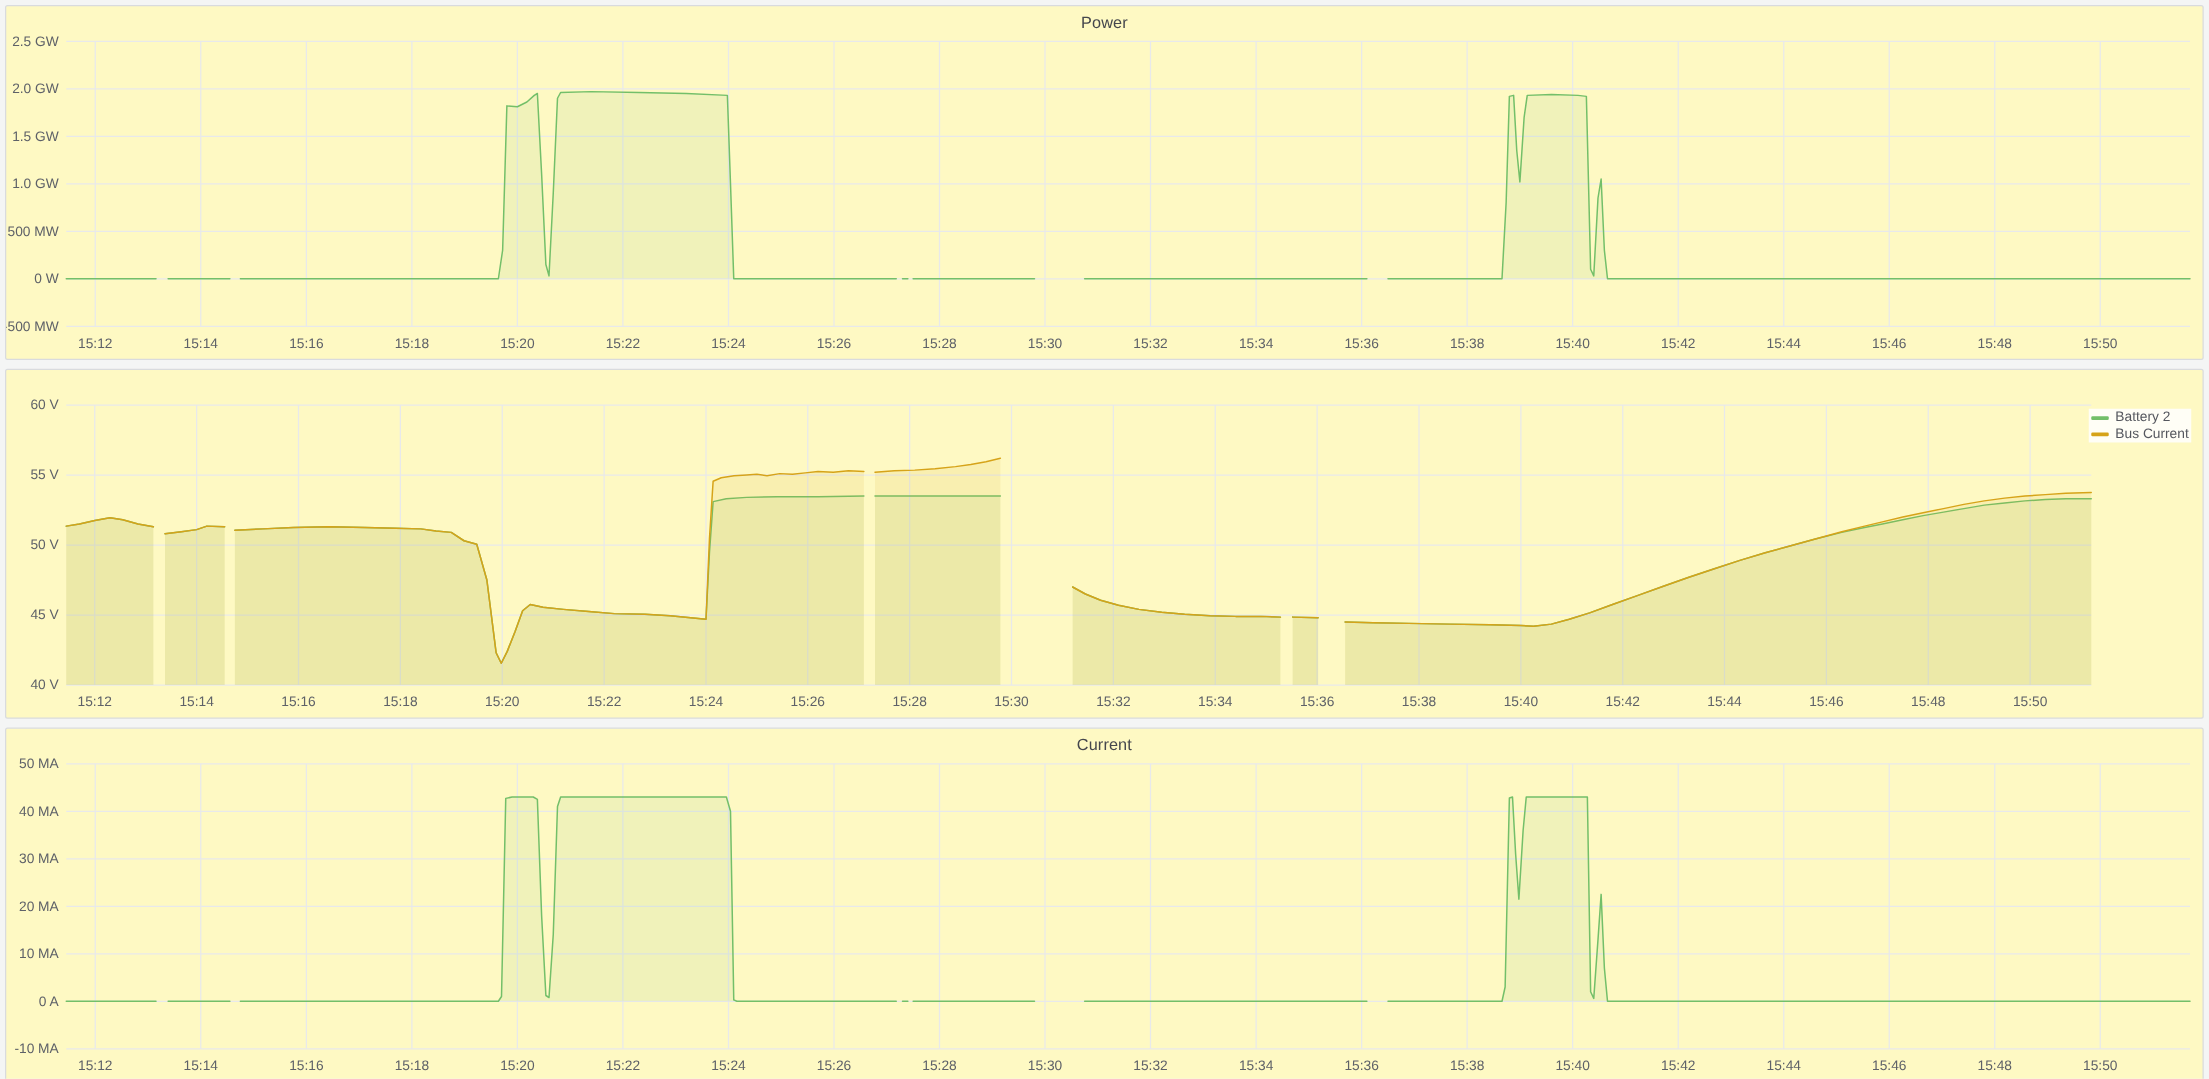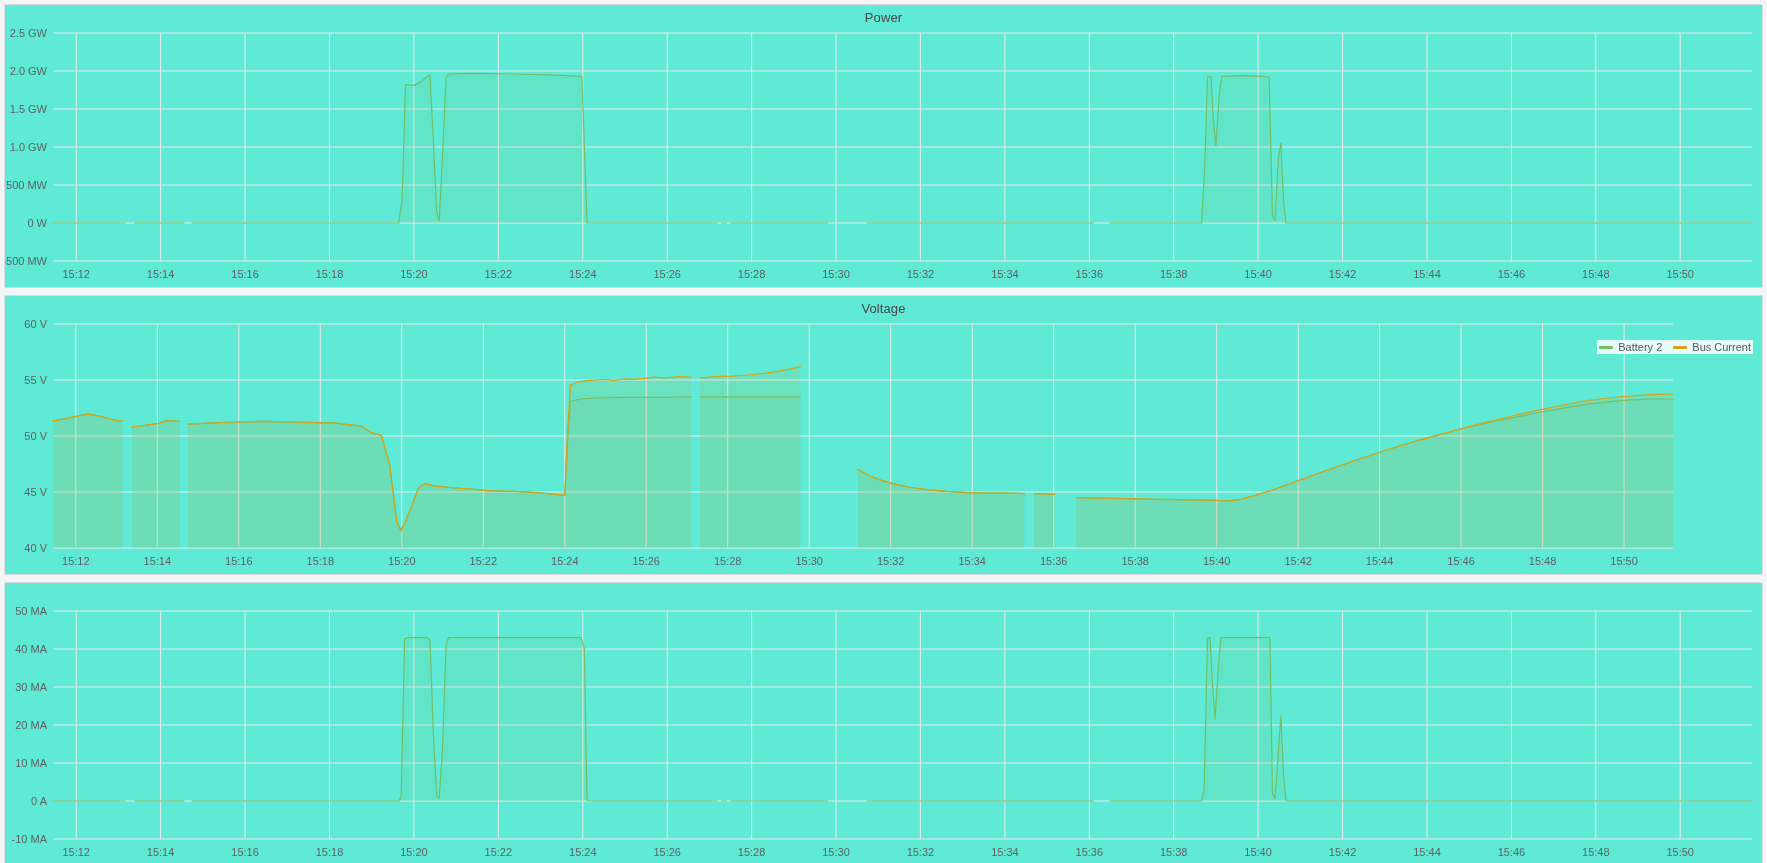--- a/index.html
+++ b/index.html
@@ -1,20 +1,20 @@
 <!DOCTYPE html>
 <html><head>
 <meta charset="utf-8">
 <style>
   html,body{margin:0;padding:0;background:#f4f5f5;font-family:"Liberation Sans",sans-serif;}
   .page{width:1767px;height:863px;box-sizing:border-box;padding:4px;display:flex;flex-direction:column;gap:7px;overflow:hidden;}
-  .panel{position:relative;background:#5eead4;border:1px solid #d9dbde;border-radius:2px;flex:0 0 auto;}
+  .panel{position:relative;background:#fef9c3;border:1px solid #d9dbde;border-radius:2px;flex:0 0 auto;}
   .panel-title{position:absolute;top:5px;left:0;right:0;text-align:center;font-size:13px;font-weight:500;color:#45474d;z-index:2;cursor:pointer;letter-spacing:.1px;}
   .plot{position:absolute;inset:0;width:100%;height:100%;display:block;}
-  .legend{position:absolute;top:44px;right:9px;display:flex;gap:11px;z-index:3;background:rgba(255,255,255,.85);padding:1px 2px;}
+  .legend{position:absolute;top:31px;right:9px;display:flex;flex-direction:column;gap:1px;z-index:3;background:rgba(255,255,255,.85);padding:1px 2px;}
   .legend-item{display:flex;align-items:center;gap:5px;font-size:11px;color:#55575e;cursor:pointer;white-space:nowrap;}
   .legend-swatch{width:14px;height:3px;border-radius:1px;flex:0 0 auto;}
   text.tick{font-size:11px;fill:#5e6168;font-family:"Liberation Sans",sans-serif;}
 </style>
 </head>
 <body>
 
 <div class="page">
 
   <div class="panel" style="height:282px">
@@ -85,21 +85,20 @@
         <path d="M725.5,218.0 L725.5,218.0 L822.6,218.0 L822.6,218.0 Z" fill="rgba(115,191,105,0.10)" stroke="none"></path>
         <path d="M725.5,218.0 L822.6,218.0" fill="none" stroke="#73bf69" stroke-width="1.2" stroke-linejoin="round" stroke-linecap="round"></path>
         <path d="M862.7,218.0 L862.7,218.0 L1088.5,218.0 L1088.5,218.0 Z" fill="rgba(115,191,105,0.10)" stroke="none"></path>
         <path d="M862.7,218.0 L1088.5,218.0" fill="none" stroke="#73bf69" stroke-width="1.2" stroke-linejoin="round" stroke-linecap="round"></path>
         <path d="M1105.4,218.0 L1105.4,218.0 L1196.6,218.0 L1199.9,157.2 L1202.5,72.1 L1205.9,71.3 L1208.4,115.4 L1210.9,140.5 L1214.3,88.8 L1216.8,71.3 L1236.2,70.6 L1257.4,71.3 L1264.1,72.1 L1267.5,210.4 L1270.0,215.7 L1273.4,153.4 L1275.9,138.2 L1278.5,195.2 L1281.0,218.0 L1747.0,218.0 L1747.0,218.0 Z" fill="rgba(115,191,105,0.10)" stroke="none"></path>
         <path d="M1105.4,218.0 L1196.6,218.0 L1199.9,157.2 L1202.5,72.1 L1205.9,71.3 L1208.4,115.4 L1210.9,140.5 L1214.3,88.8 L1216.8,71.3 L1236.2,70.6 L1257.4,71.3 L1264.1,72.1 L1267.5,210.4 L1270.0,215.7 L1273.4,153.4 L1275.9,138.2 L1278.5,195.2 L1281.0,218.0 L1747.0,218.0" fill="none" stroke="#73bf69" stroke-width="1.2" stroke-linejoin="round" stroke-linecap="round"></path>
       </svg>
   </div>
 
   <div class="panel" style="height:278px">
-    <div class="panel-title">Voltage</div>
     <svg class="plot" width="1757" height="278">
         <line x1="70.8" x2="70.8" y1="28" y2="252" stroke="#e8e9eb" stroke-width="1"></line>
         <line x1="152.3" x2="152.3" y1="28" y2="252" stroke="#e8e9eb" stroke-width="1"></line>
         <line x1="233.8" x2="233.8" y1="28" y2="252" stroke="#e8e9eb" stroke-width="1"></line>
         <line x1="315.3" x2="315.3" y1="28" y2="252" stroke="#e8e9eb" stroke-width="1"></line>
         <line x1="396.8" x2="396.8" y1="28" y2="252" stroke="#e8e9eb" stroke-width="1"></line>
         <line x1="478.3" x2="478.3" y1="28" y2="252" stroke="#e8e9eb" stroke-width="1"></line>
         <line x1="559.8" x2="559.8" y1="28" y2="252" stroke="#e8e9eb" stroke-width="1"></line>
         <line x1="641.2" x2="641.2" y1="28" y2="252" stroke="#e8e9eb" stroke-width="1"></line>
         <line x1="722.7" x2="722.7" y1="28" y2="252" stroke="#e8e9eb" stroke-width="1"></line>
@@ -179,20 +178,21 @@
           <span>Battery 2</span>
         </div>
         <div class="legend-item">
           <span class="legend-swatch" style="background: rgb(214, 163, 25);"></span>
           <span>Bus Current</span>
         </div>
       </div>
   </div>
 
   <div class="panel" style="height:282px">
+    <div class="panel-title">Current</div>
     <svg class="plot" width="1757" height="282">
         <line x1="71.2" x2="71.2" y1="28" y2="256" stroke="#e8e9eb" stroke-width="1"></line>
         <line x1="155.6" x2="155.6" y1="28" y2="256" stroke="#e8e9eb" stroke-width="1"></line>
         <line x1="240.1" x2="240.1" y1="28" y2="256" stroke="#e8e9eb" stroke-width="1"></line>
         <line x1="324.5" x2="324.5" y1="28" y2="256" stroke="#e8e9eb" stroke-width="1"></line>
         <line x1="408.9" x2="408.9" y1="28" y2="256" stroke="#e8e9eb" stroke-width="1"></line>
         <line x1="493.3" x2="493.3" y1="28" y2="256" stroke="#e8e9eb" stroke-width="1"></line>
         <line x1="577.8" x2="577.8" y1="28" y2="256" stroke="#e8e9eb" stroke-width="1"></line>
         <line x1="662.2" x2="662.2" y1="28" y2="256" stroke="#e8e9eb" stroke-width="1"></line>
         <line x1="746.6" x2="746.6" y1="28" y2="256" stroke="#e8e9eb" stroke-width="1"></line>

